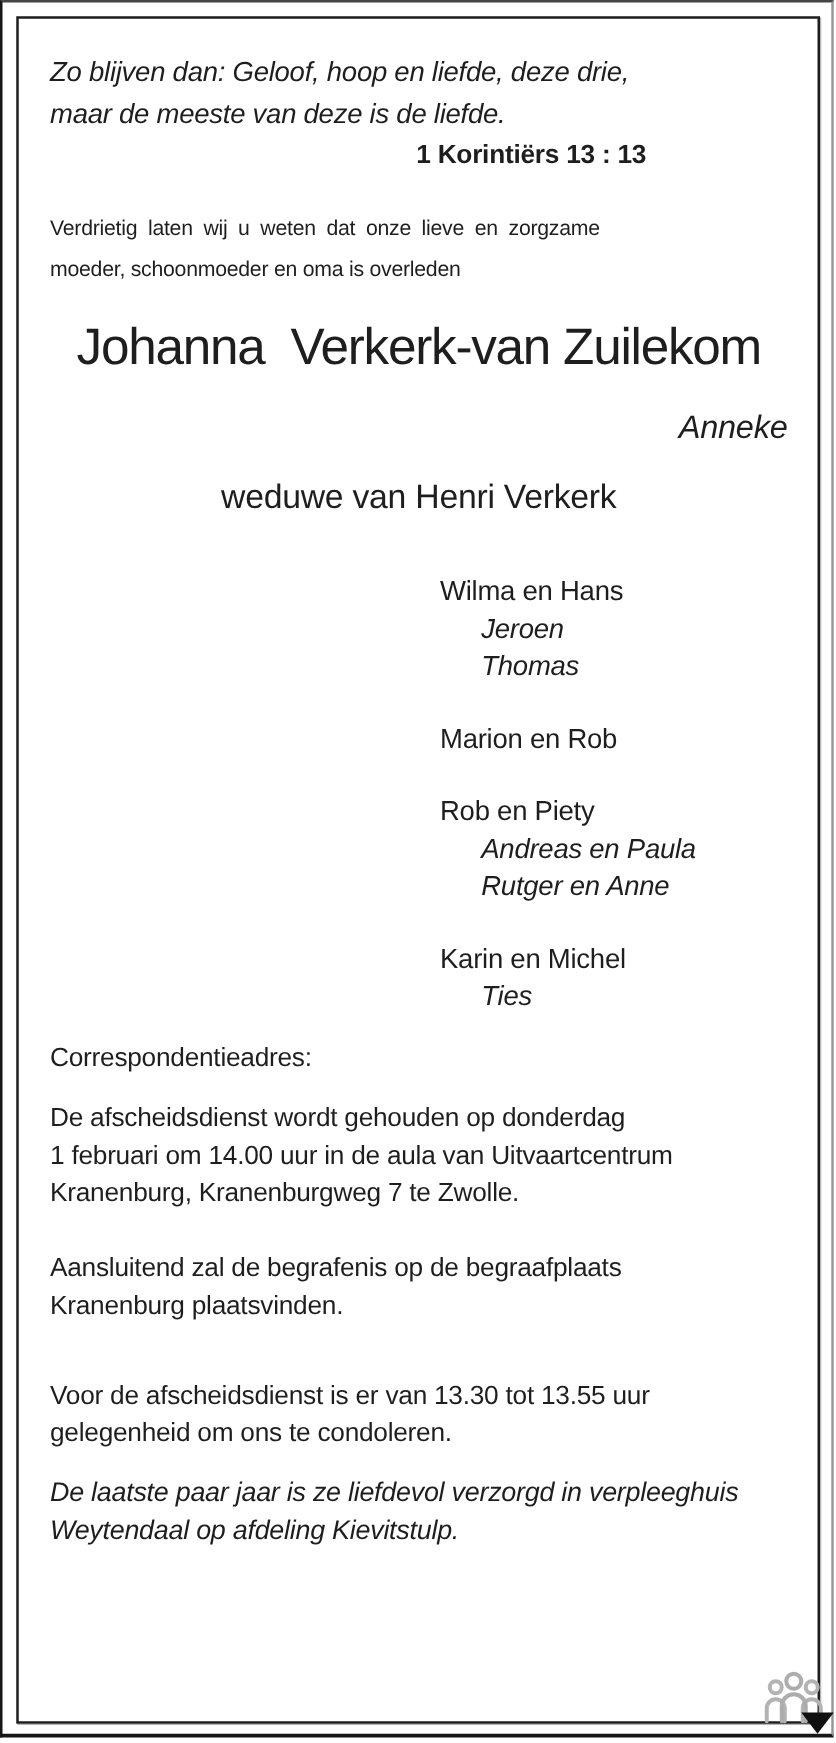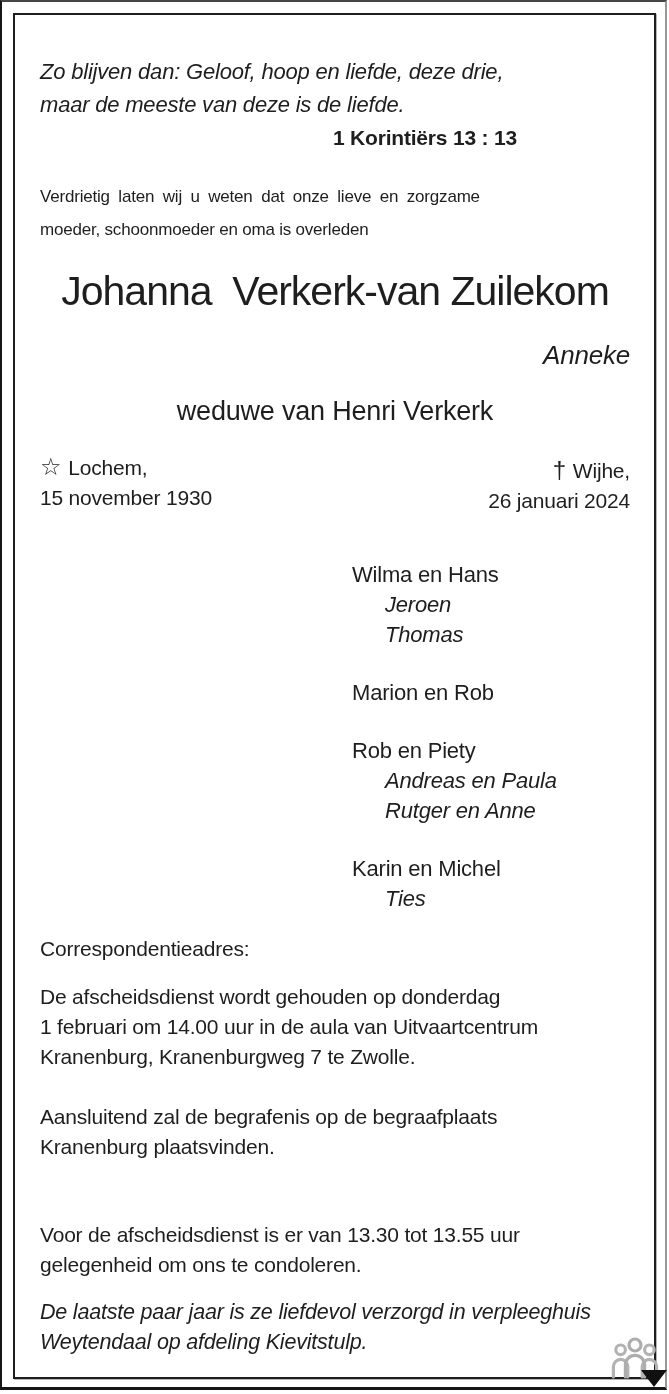--- a/index.html
+++ b/index.html
@@ -31,21 +31,21 @@
     left: 13px; top: 13px;
     width: 643px; height: 1366px;
     box-sizing: border-box;
     border: 2px solid #1e1e1e;
     box-shadow: 1px 1px 0 #b5b5b5;
   }
   .content {
     position: absolute;
     left: 40px; top: 13px;
     width: 590px;
-    padding-top: 42px;
+    padding-top: 28px;
     font-size: 21px;
     line-height: 30px;
     letter-spacing: -0.2px;
   }
   .quote {
     font-style: italic;
     font-size: 22px;
     line-height: 33px;
   }
   .quote-ref {
@@ -95,21 +95,21 @@
   .family-group .couple { font-size: 22px; }
   .family-group .child {
     font-style: italic;
     font-size: 22px;
     padding-left: 33px;
   }
   .correspondence { margin-top: 20px; }
   .prewrap { white-space: pre-wrap; }
   .para-service { margin-top: 18px; }
   .para-burial { margin-top: 30px; }
-  .para-condolence { margin-top: 58px; }
+  .para-condolence { margin-top: 42px; }
   .para-closing { margin-top: 17px; font-style: italic; font-size: 21.5px; }
   .publisher-icon {
     position: absolute;
     left: 611px; top: 1335px;
     width: 48px; height: 44px;
   }
   .corner-triangle {
     position: absolute;
     left: 641px; top: 1370px;
     width: 0; height: 0;
@@ -137,34 +137,20 @@
       <div class="stretched">Verdrietig laten wij u weten dat onze lieve en zorgzame</div>
       <div>moeder, schoonmoeder en oma is overleden</div>
     </div>
 
     <h1 class="deceased-name">Johanna  Verkerk-van Zuilekom</h1>
 
     <div class="nickname">Anneke</div>
 
     <div class="widow">weduwe van Henri Verkerk</div>
 
-    <div class="dates">
-      <div class="birth">
-        <div>
-          <span class="symbol">☆</span><span>Lochem,</span>
-        </div>
-        <div>15 november 1930</div>
-      </div>
-      <div class="death">
-        <div>
-          <span class="symbol">†</span><span>Wijhe,</span>
-        </div>
-        <div>26 januari 2024</div>
-      </div>
-    </div>
 
     <div class="family">
       <div class="family-group">
         <div class="couple">Wilma en Hans</div>
         <div class="child">Jeroen</div>
         <div class="child">Thomas</div>
       </div>
       <div class="family-group">
         <div class="couple">Marion en Rob</div>
       </div>

